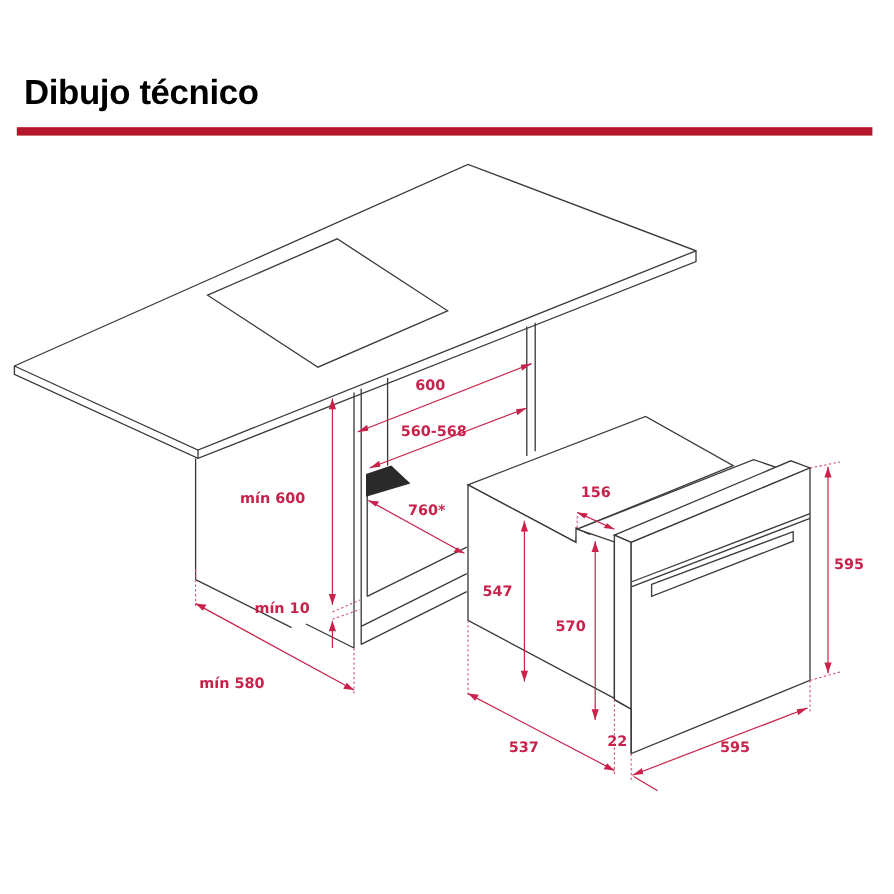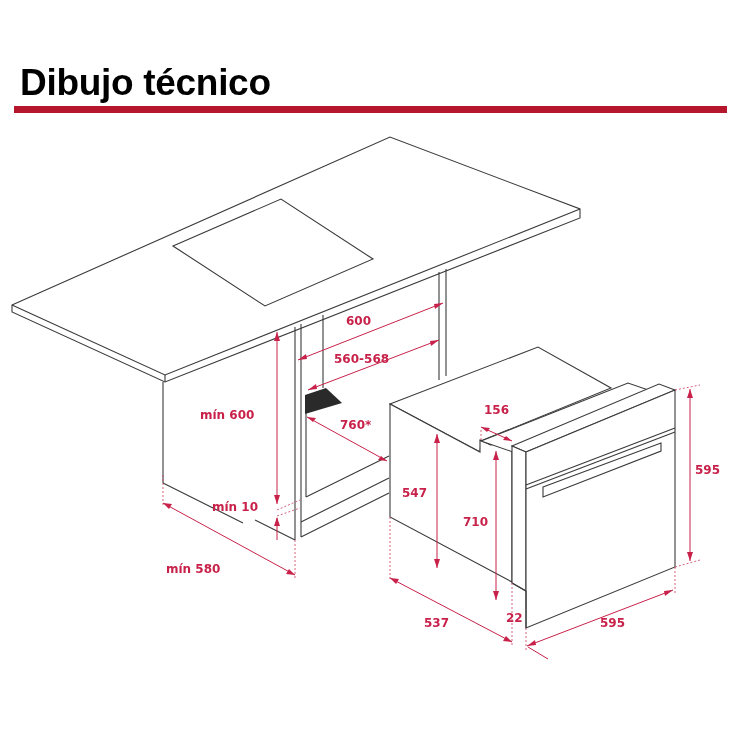--- a/index.html
+++ b/index.html
@@ -1,17 +1,17 @@
 <!DOCTYPE html>
 <html><head>
 <meta charset="utf-8">
 <style>
   html, body { margin: 0; padding: 0; background: #ffffff; }
   body { width: 745px; height: 745px; position: relative; overflow: hidden; font-family: "Liberation Sans", sans-serif; }
-  .title { position: absolute; left: 20px; top: 62px; font-size: 37px; font-weight: bold; color: #000; letter-spacing: -0.3px; }
+  .title { position: absolute; left: 20px; top: 62px; font-size: 29px; font-weight: bold; color: #000; letter-spacing: -0.3px; }
   .rule { position: absolute; left: 14px; top: 106px; width: 713px; height: 7px; background: #b5162b; }
   svg { position: absolute; left: 0; top: 0; }
   .ln { stroke: #3a3a3a; stroke-width: 1.1; fill: none; }
   .lnw { stroke: #3a3a3a; stroke-width: 1.1; fill: #ffffff; }
   .dim { stroke: #c8224a; stroke-width: 1; fill: none; }
   .ext { stroke: #d25070; stroke-width: 0.9; fill: none; stroke-dasharray: 2 2; }
   .arr { fill: #c8224a; stroke: none; }
   .lbl { position: absolute; color: #c8224a; font-family: "DejaVu Sans", sans-serif; font-size: 12px; white-space: nowrap; font-weight: bold; }
 </style>
 </head>
@@ -141,17 +141,17 @@
 
 <div class="lbl" style="left:346px;top:314px;">600</div>
 <div class="lbl" style="left:334px;top:352px;text-align:right;">560-568</div>
 <div class="lbl" style="left:340px;top:418px;">760*</div>
 <div class="lbl" style="left:200px;top:408px;">mín 600</div>
 <div class="lbl" style="left:212px;top:500px;">mín 10</div>
 <div class="lbl" style="left:166px;top:542px;margin-top:20px;">mín 580</div>
 
 <div class="lbl" style="left:484px;top:403px;">156</div>
 <div class="lbl" style="left:402px;top:486px;">547</div>
-<div class="lbl" style="left:463px;top:515px;">710</div>
+<div class="lbl" style="left:463px;top:515px;">570</div>
 <div class="lbl" style="left:695px;top:463px;">595</div>
 <div class="lbl" style="left:424px;top:616px;">537</div>
 <div class="lbl" style="left:600px;top:616px;">595</div>
 <div class="lbl" style="left:506px;top:611px;">22</div>
 
 </body></html>

